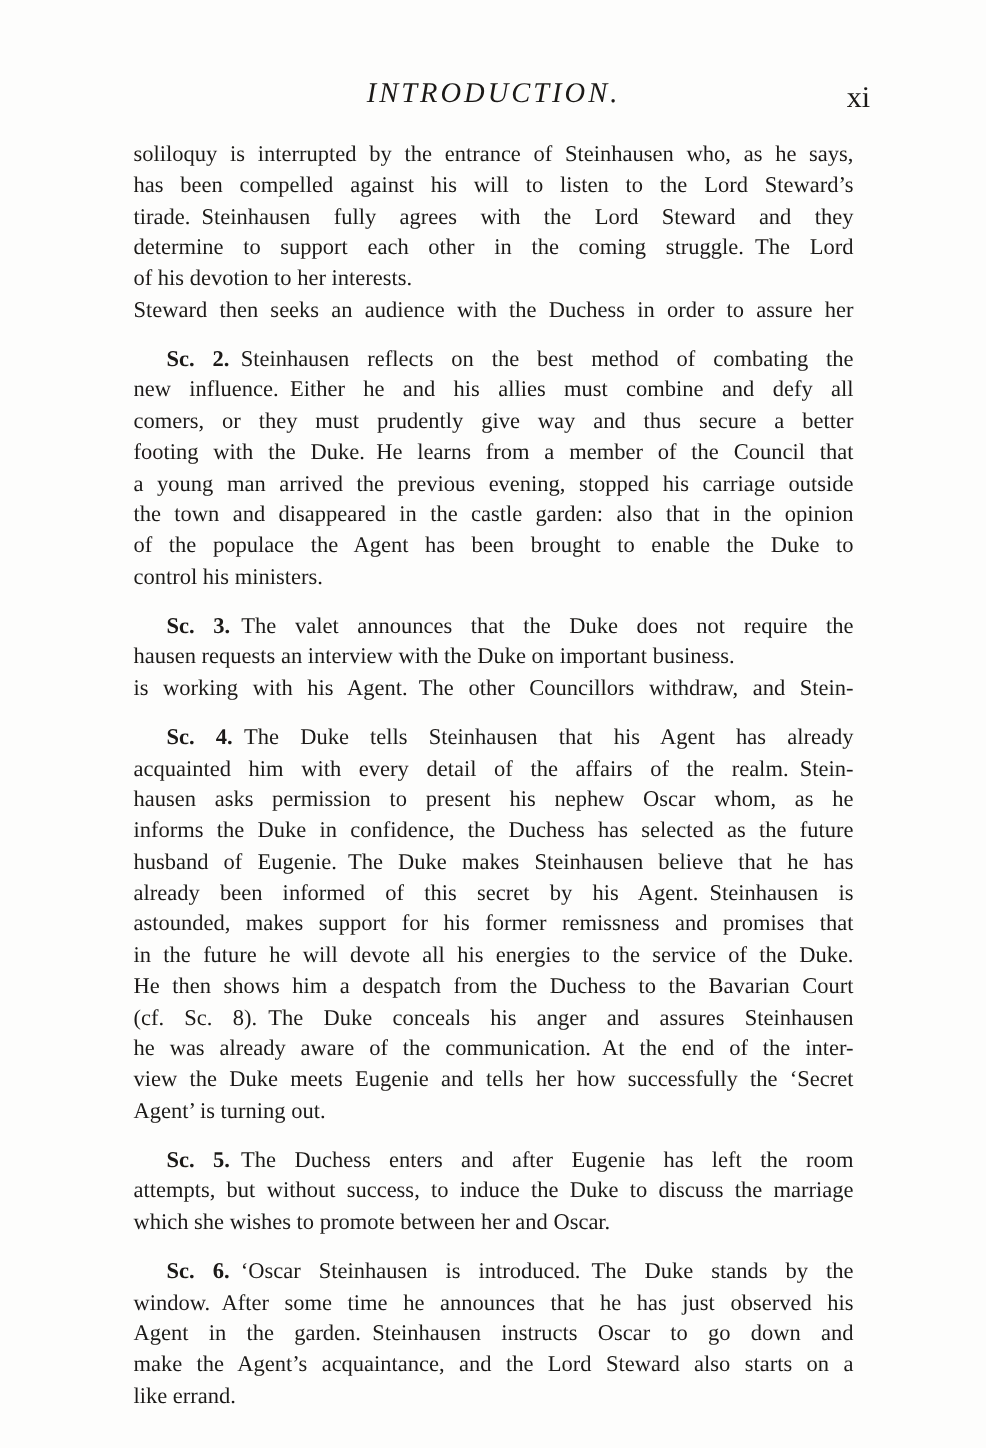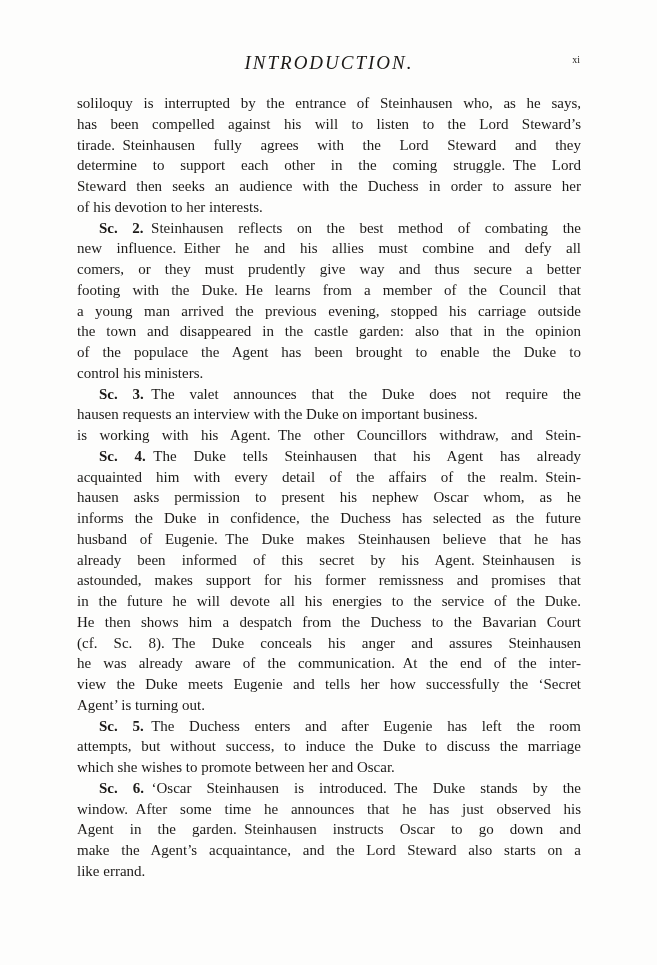--- a/index.html
+++ b/index.html
@@ -14,22 +14,22 @@
   .textblock { position: absolute; left: 77px; top: 52px; width: 504px; }
   .header { position: relative; height: 24px; margin-bottom: 17px; }
   .title {
     position: absolute; left: 0; right: 0; top: 0;
     text-align: center;
     font-style: italic;
     font-size: 19px;
     letter-spacing: 2px;
     white-space: nowrap;
   }
-  .pagenum { position: absolute; right: 1px; top: 2px; font-size: 10px; }
-  .para { margin: 0; }
+  .pagenum { position: absolute; right: 1px; top: 2px; font-size: 20px; }
+  .para { margin: 12px; }
   .line {
     font-size: 15px;
     line-height: 20.75px;
     text-align: justify;
     text-align-last: justify;
   }
   .line.last { text-align-last: left; }
   .line.indent { text-indent: 22px; }
   .sc { font-weight: bold; }
 </style>
@@ -41,22 +41,22 @@
     <div class="header">
       <div class="title">INTRODUCTION.</div>
       <div class="pagenum">xi</div>
     </div>
     <div id="body-text">
         <div class="para">
           <div class="line">soliloquy is interrupted by the entrance of Steinhausen who, as he says,</div>
           <div class="line">has been compelled against his will to listen to the Lord Steward’s</div>
           <div class="line">tirade. Steinhausen fully agrees with the Lord Steward and they</div>
           <div class="line">determine to support each other in the coming struggle. The Lord</div>
+          <div class="line last">of his devotion to her interests.</div>
           <div class="line">Steward then seeks an audience with the Duchess in order to assure her</div>
-          <div class="line last">of his devotion to her interests.</div>
         </div>
         <div class="para">
           <div class="line indent"><span class="sc">Sc. 2.</span> Steinhausen reflects on the best method of combating the</div>
           <div class="line">new influence. Either he and his allies must combine and defy all</div>
           <div class="line">comers, or they must prudently give way and thus secure a better</div>
           <div class="line">footing with the Duke. He learns from a member of the Council that</div>
           <div class="line">a young man arrived the previous evening, stopped his carriage outside</div>
           <div class="line">the town and disappeared in the castle garden: also that in the opinion</div>
           <div class="line">of the populace the Agent has been brought to enable the Duke to</div>
           <div class="line last">control his ministers.</div>

